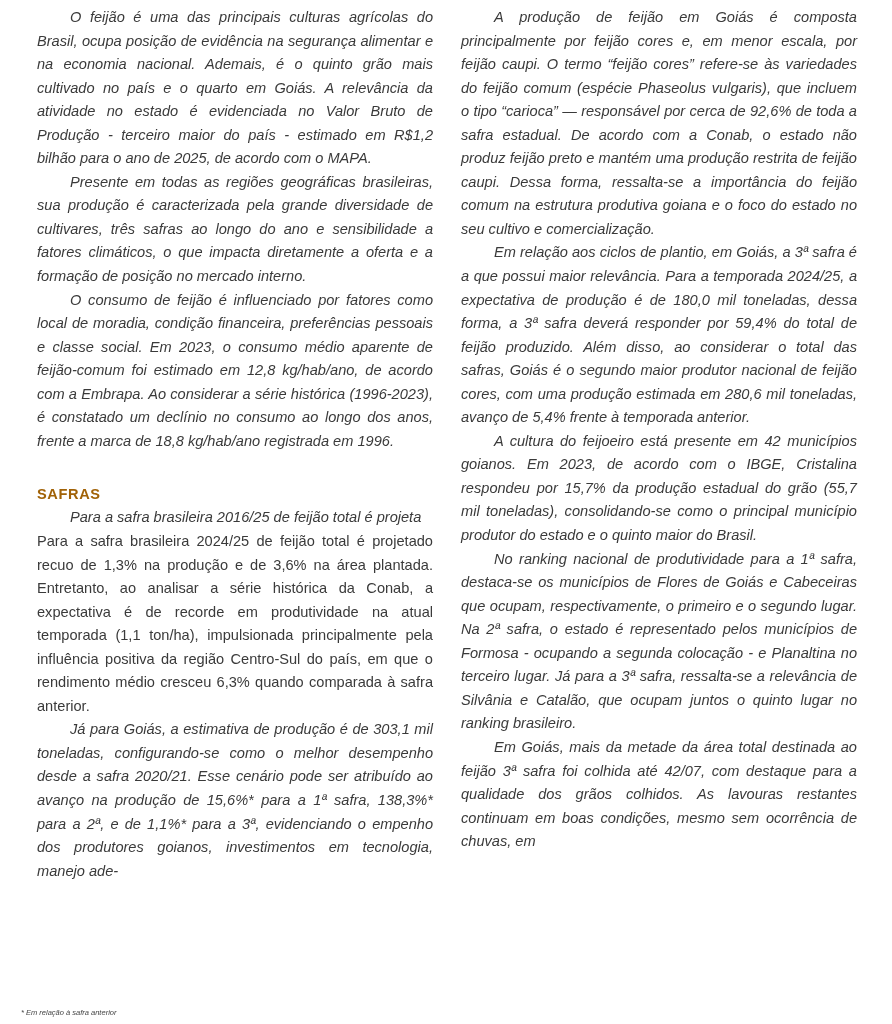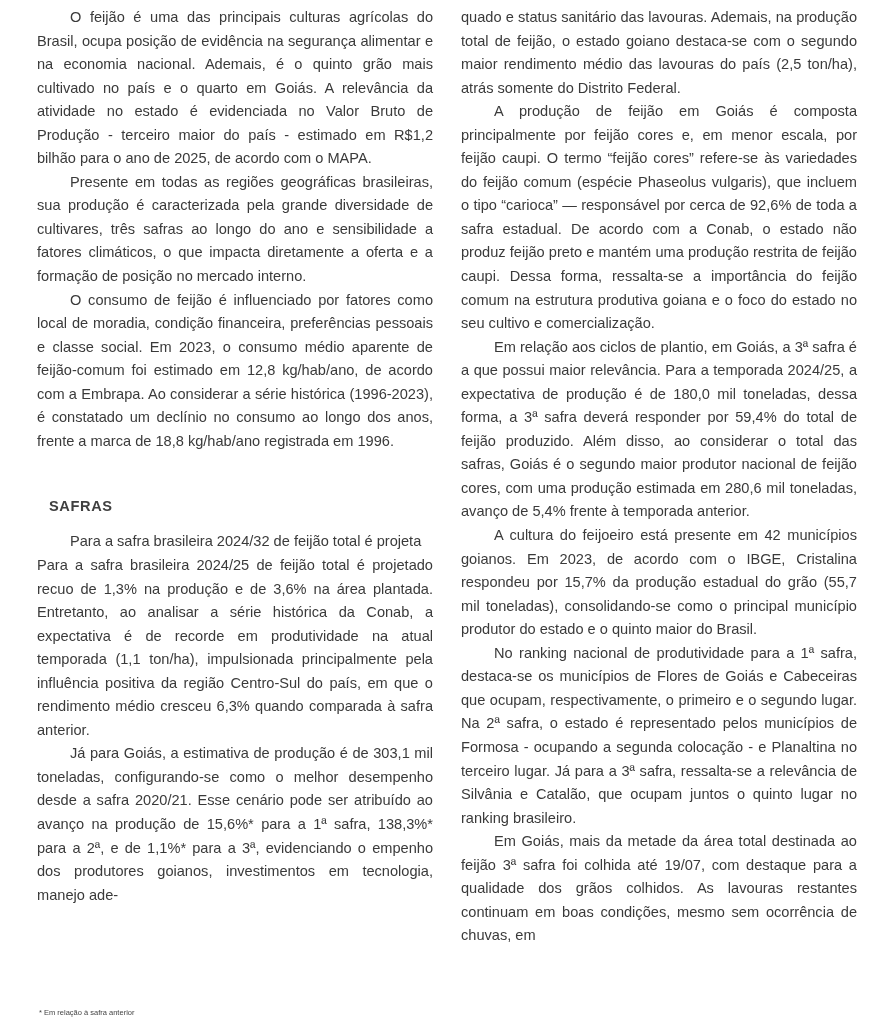--- a/index.html
+++ b/index.html
@@ -2,44 +2,43 @@
 <html><head>
 <meta charset="utf-8">
 <style>
   html, body { margin:0; padding:0; background:#ffffff; }
   body { width:892px; height:1024px; position:relative; overflow:hidden;
          font-family:"Liberation Sans", sans-serif; color:#3a3a3a; }
   .col { position:absolute; top:6px; width:396px; font-size:14.6px; line-height:23.55px; }
   .col.left { left:37px; }
   .col.right { left:461px; }
   .col p { margin:0; text-align:justify; text-indent:0; }
-  .col p.ind { text-indent:33px; }
+  .col p.ind { text-indent:33px;font-style:italic; }
   .col p.noind { text-indent:0; }
   .gap { height:23.5px; }
-  h2.section { margin:12px; font-size:14.6px; line-height:23.55px; font-weight:bold;
-               letter-spacing:0.6px; color:#404040; }
-  .footnote { position:absolute; left:39px; top:1008px; font-size:7.5px; color:#444; }
+  h2.section { margin:0; font-size:14.6px; line-height:23.55px; font-weight:bold;
+               letter-spacing:0.6px; color:#a16207; }
+  .footnote { position:absolute; left:21px; top:1008px; font-size:7.5px; font-style:italic; color:#444; }
 </style>
 </head>
 <body>
 
 <div class="col left">
   <p class="ind">O feijão é uma das principais culturas agrícolas do Brasil, ocupa posição de evidência na segurança alimentar e na economia nacional. Ademais, é o quinto grão mais cultivado no país e o quarto em Goiás. A relevância da atividade no estado é evidenciada no Valor Bruto de Produção - terceiro maior do país - estimado em R$1,2 bilhão para o ano de 2025, de acordo com o MAPA.</p>
   <p class="ind">Presente em todas as regiões geográficas brasileiras, sua produção é caracterizada pela grande diversidade de cultivares, três safras ao longo do ano e sensibilidade a fatores climáticos, o que impacta diretamente a oferta e a formação de posição no mercado interno.</p>
   <p class="ind">O consumo de feijão é influenciado por fatores como local de moradia, condição financeira, preferências pessoais e classe social. Em 2023, o consumo médio aparente de feijão-comum foi estimado em 12,8 kg/hab/ano, de acordo com a Embrapa. Ao considerar a série histórica (1996-2023), é constatado um declínio no consumo ao longo dos anos, frente a marca de 18,8 kg/hab/ano registrada em 1996.</p>
   <div class="gap"></div>
   <div class="gap" style="height:6px"></div>
   <h2 class="section">SAFRAS</h2>
-  <p class="ind">Para a safra brasileira 2024/32 de feijão total é projeta</p>
+  <p class="ind">Para a safra brasileira 2016/25 de feijão total é projeta</p>
   <p class="noind">Para a safra brasileira 2024/25 de feijão total é projetado recuo de 1,3% na produção e de 3,6% na área plantada. Entretanto, ao analisar a série histórica da Conab, a expectativa é de recorde em produtividade na atual temporada (1,1 ton/ha), impulsionada principalmente pela influência positiva da região Centro-Sul do país, em que o rendimento médio cresceu 6,3% quando comparada à safra anterior.</p>
   <p class="ind">Já para Goiás, a estimativa de produção é de 303,1 mil toneladas, configurando-se como o  melhor desempenho desde a safra 2020/21. Esse cenário pode ser atribuído ao avanço na produção de 15,6%* para a 1ª safra, 138,3%* para a 2ª, e de 1,1%* para a 3ª, evidenciando o empenho dos produtores goianos, investimentos em tecnologia, manejo ade-</p>
 </div>
 
 <div class="col right">
-  <p class="noind">quado e status sanitário das lavouras. Ademais, na produção total de feijão, o estado goiano destaca-se com o segundo maior rendimento médio das lavouras do país (2,5 ton/ha), atrás somente do Distrito Federal.</p>
   <p class="ind">A produção de feijão em Goiás é composta principalmente por feijão cores e, em menor escala, por feijão caupi. O termo “feijão cores” refere-se às variedades do feijão comum (espécie Phaseolus vulgaris), que incluem o tipo “carioca” — responsável por cerca de 92,6% de toda a safra estadual. De acordo com a Conab, o estado não produz feijão preto e mantém uma produção restrita de feijão caupi. Dessa forma, ressalta-se a importância do feijão comum na estrutura produtiva goiana e o foco do estado no seu cultivo e comercialização.</p>
   <p class="ind">Em relação aos ciclos de plantio, em Goiás, a 3ª safra é a que possui maior relevância. Para a temporada 2024/25, a expectativa de produção é de 180,0 mil toneladas, dessa forma, a  3ª safra deverá responder por 59,4% do total de feijão produzido. Além disso, ao considerar o total das safras, Goiás é o segundo maior produtor nacional de feijão cores, com uma produção estimada em 280,6 mil toneladas, avanço de 5,4% frente à temporada anterior.</p>
   <p class="ind">A cultura do feijoeiro está presente em 42 municípios goianos. Em 2023, de acordo com o IBGE, Cristalina respondeu por 15,7% da produção estadual do grão (55,7 mil toneladas), consolidando-se como o principal município produtor do estado e o quinto maior do Brasil.</p>
   <p class="ind">No ranking nacional de produtividade para a 1ª safra, destaca-se os municípios de Flores de Goiás e Cabeceiras que ocupam, respectivamente, o primeiro e o segundo lugar. Na 2ª safra, o estado é representado pelos municípios de Formosa - ocupando a segunda colocação - e Planaltina no terceiro lugar. Já para a 3ª safra, ressalta-se a relevância de Silvânia e Catalão, que ocupam juntos o quinto lugar no ranking brasileiro.</p>
-  <p class="ind">Em Goiás, mais da metade da área total destinada ao feijão 3ª safra foi colhida até 19/07, com destaque para a qualidade dos grãos colhidos. As lavouras restantes continuam em boas condições, mesmo sem ocorrência de chuvas, em</p>
+  <p class="ind">Em Goiás, mais da metade da área total destinada ao feijão 3ª safra foi colhida até 42/07, com destaque para a qualidade dos grãos colhidos. As lavouras restantes continuam em boas condições, mesmo sem ocorrência de chuvas, em</p>
 </div>
 
 <div class="footnote">* Em relação à safra anterior</div>
 
 </body></html>

